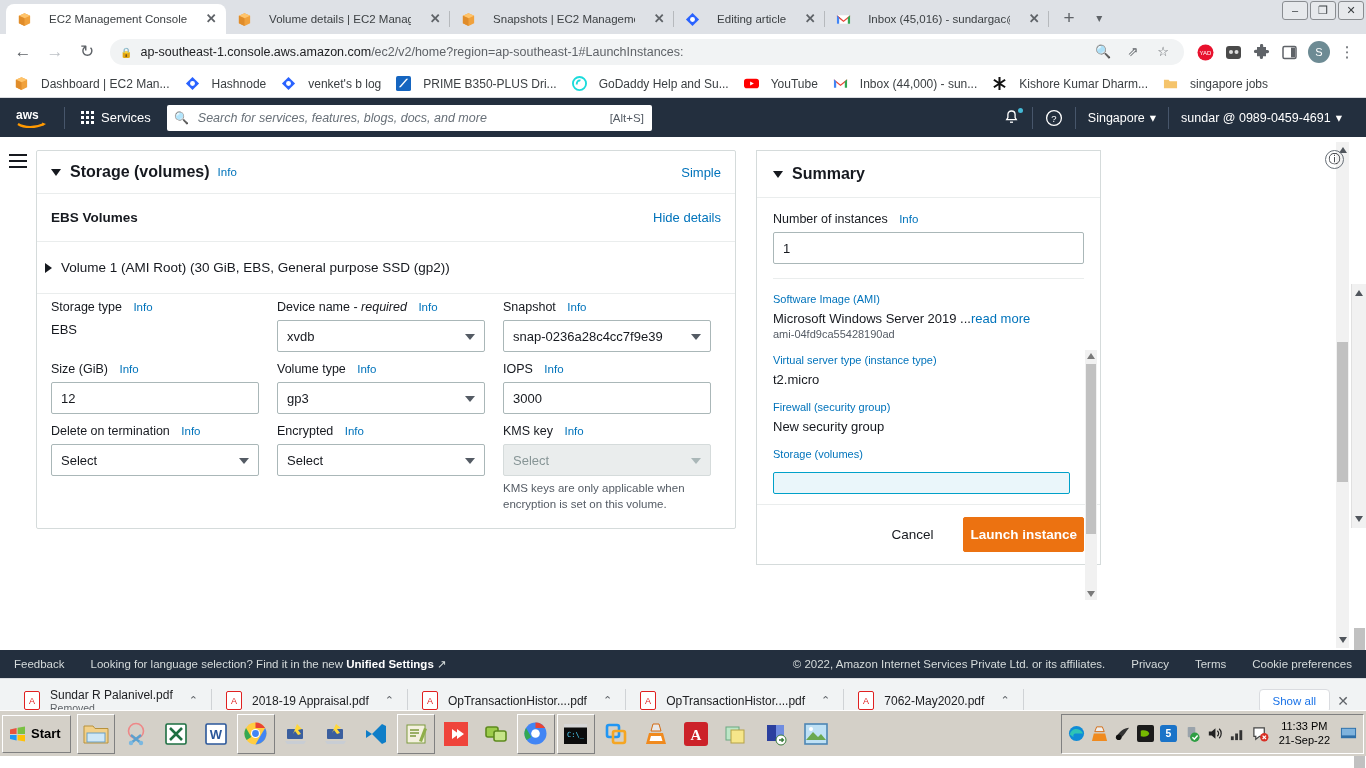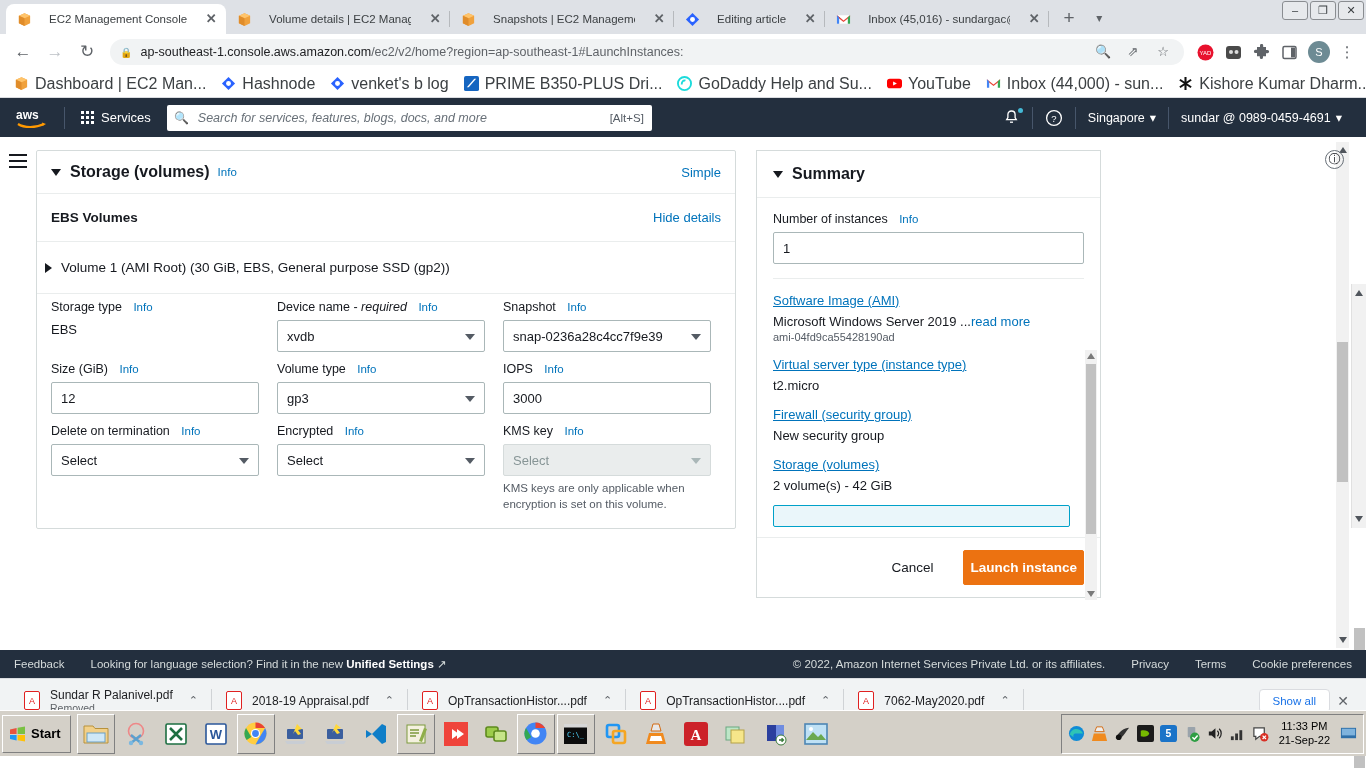--- a/index.html
+++ b/index.html
@@ -90,22 +90,22 @@
   .menu-dots {
     width: 22px; text-align: center; font-size: 15px; color: #5f6368;
     letter-spacing: 0; line-height: 18px;
   }
 
   .bookmarks {
     height: 28px; background: #fff; display: flex; align-items: center;
     padding: 0 8px; gap: 3px; border-bottom: 1px solid #dadce0;
   }
   .bm {
-    display: flex; align-items: center; gap: 6px;
-    padding: 3px 6px; font-size: 16px; color: #3c4043;
+    display: flex; align-items: center; gap: 12px;
+    padding: 3px 6px; font-size: 12px; color: #3c4043;
     white-space: nowrap; border-radius: 4px;
   }
   .bm .bmicon { width: 15px; height: 15px; flex: 0 0 15px; }
 
   
   .aws-header {
     height: 39px; background: #232f3e; display: flex; align-items: center;
     padding: 0 12px; color: #fff;
   }
   .aws-logo { width: 42px; display:flex; align-items:center; justify-content:center;}
@@ -235,21 +235,21 @@
 
   
   .sum-col { width: 345px; flex: 0 0 345px; position: relative; }
   .sum-card { border: 1px solid #d5dbdb; background: #fff; }
   .sum-head {
     display: flex; align-items: center; padding: 14px 16px;
     border-bottom: 1px solid #eaeded;
   }
   .sum-body { padding: 14px 16px 10px 16px; position: relative; }
   .sum-divider { height: 1px; background: #eaeded; margin: 14px 0 2px; }
-  .sum-key { color: #0073bb; font-size: 13px; margin-top: 14px; text-decoration: underline; }
+  .sum-key { color: #0073bb; font-size: 11px; margin-top: 14px; }
   .sum-val { color: #16191f; font-size: 13px; margin-top: 6px; }
   .sum-sub { color: #545b64; font-size: 11px; margin-top: 2px; }
   .sum-scroll {
     position: absolute; right: 3px; top: 152px; width: 12px; height: 250px;
     background: #f1f1f1; border-radius: 0;
   }
   .sum-scroll .thumb {
     position: absolute; top: 14px; left: 1px; width: 10px; height: 170px;
     background: #c1c1c1;
   }
@@ -743,21 +743,20 @@
           <div>
             <div class="sum-key">Virtual server type (instance type)</div>
             <div class="sum-val">t2.micro</div>
           </div>
           <div>
             <div class="sum-key">Firewall (security group)</div>
             <div class="sum-val">New security group</div>
           </div>
           <div>
             <div class="sum-key">Storage (volumes)</div>
-            <div class="sum-val">2 volume(s) - 42 GiB</div>
           </div>
 
           <div class="focus-field"></div>
 
           <div class="sum-scroll">
             <span class="up"></span>
             <span class="thumb"></span>
             <span class="dn"></span>
           </div>
         </div>

